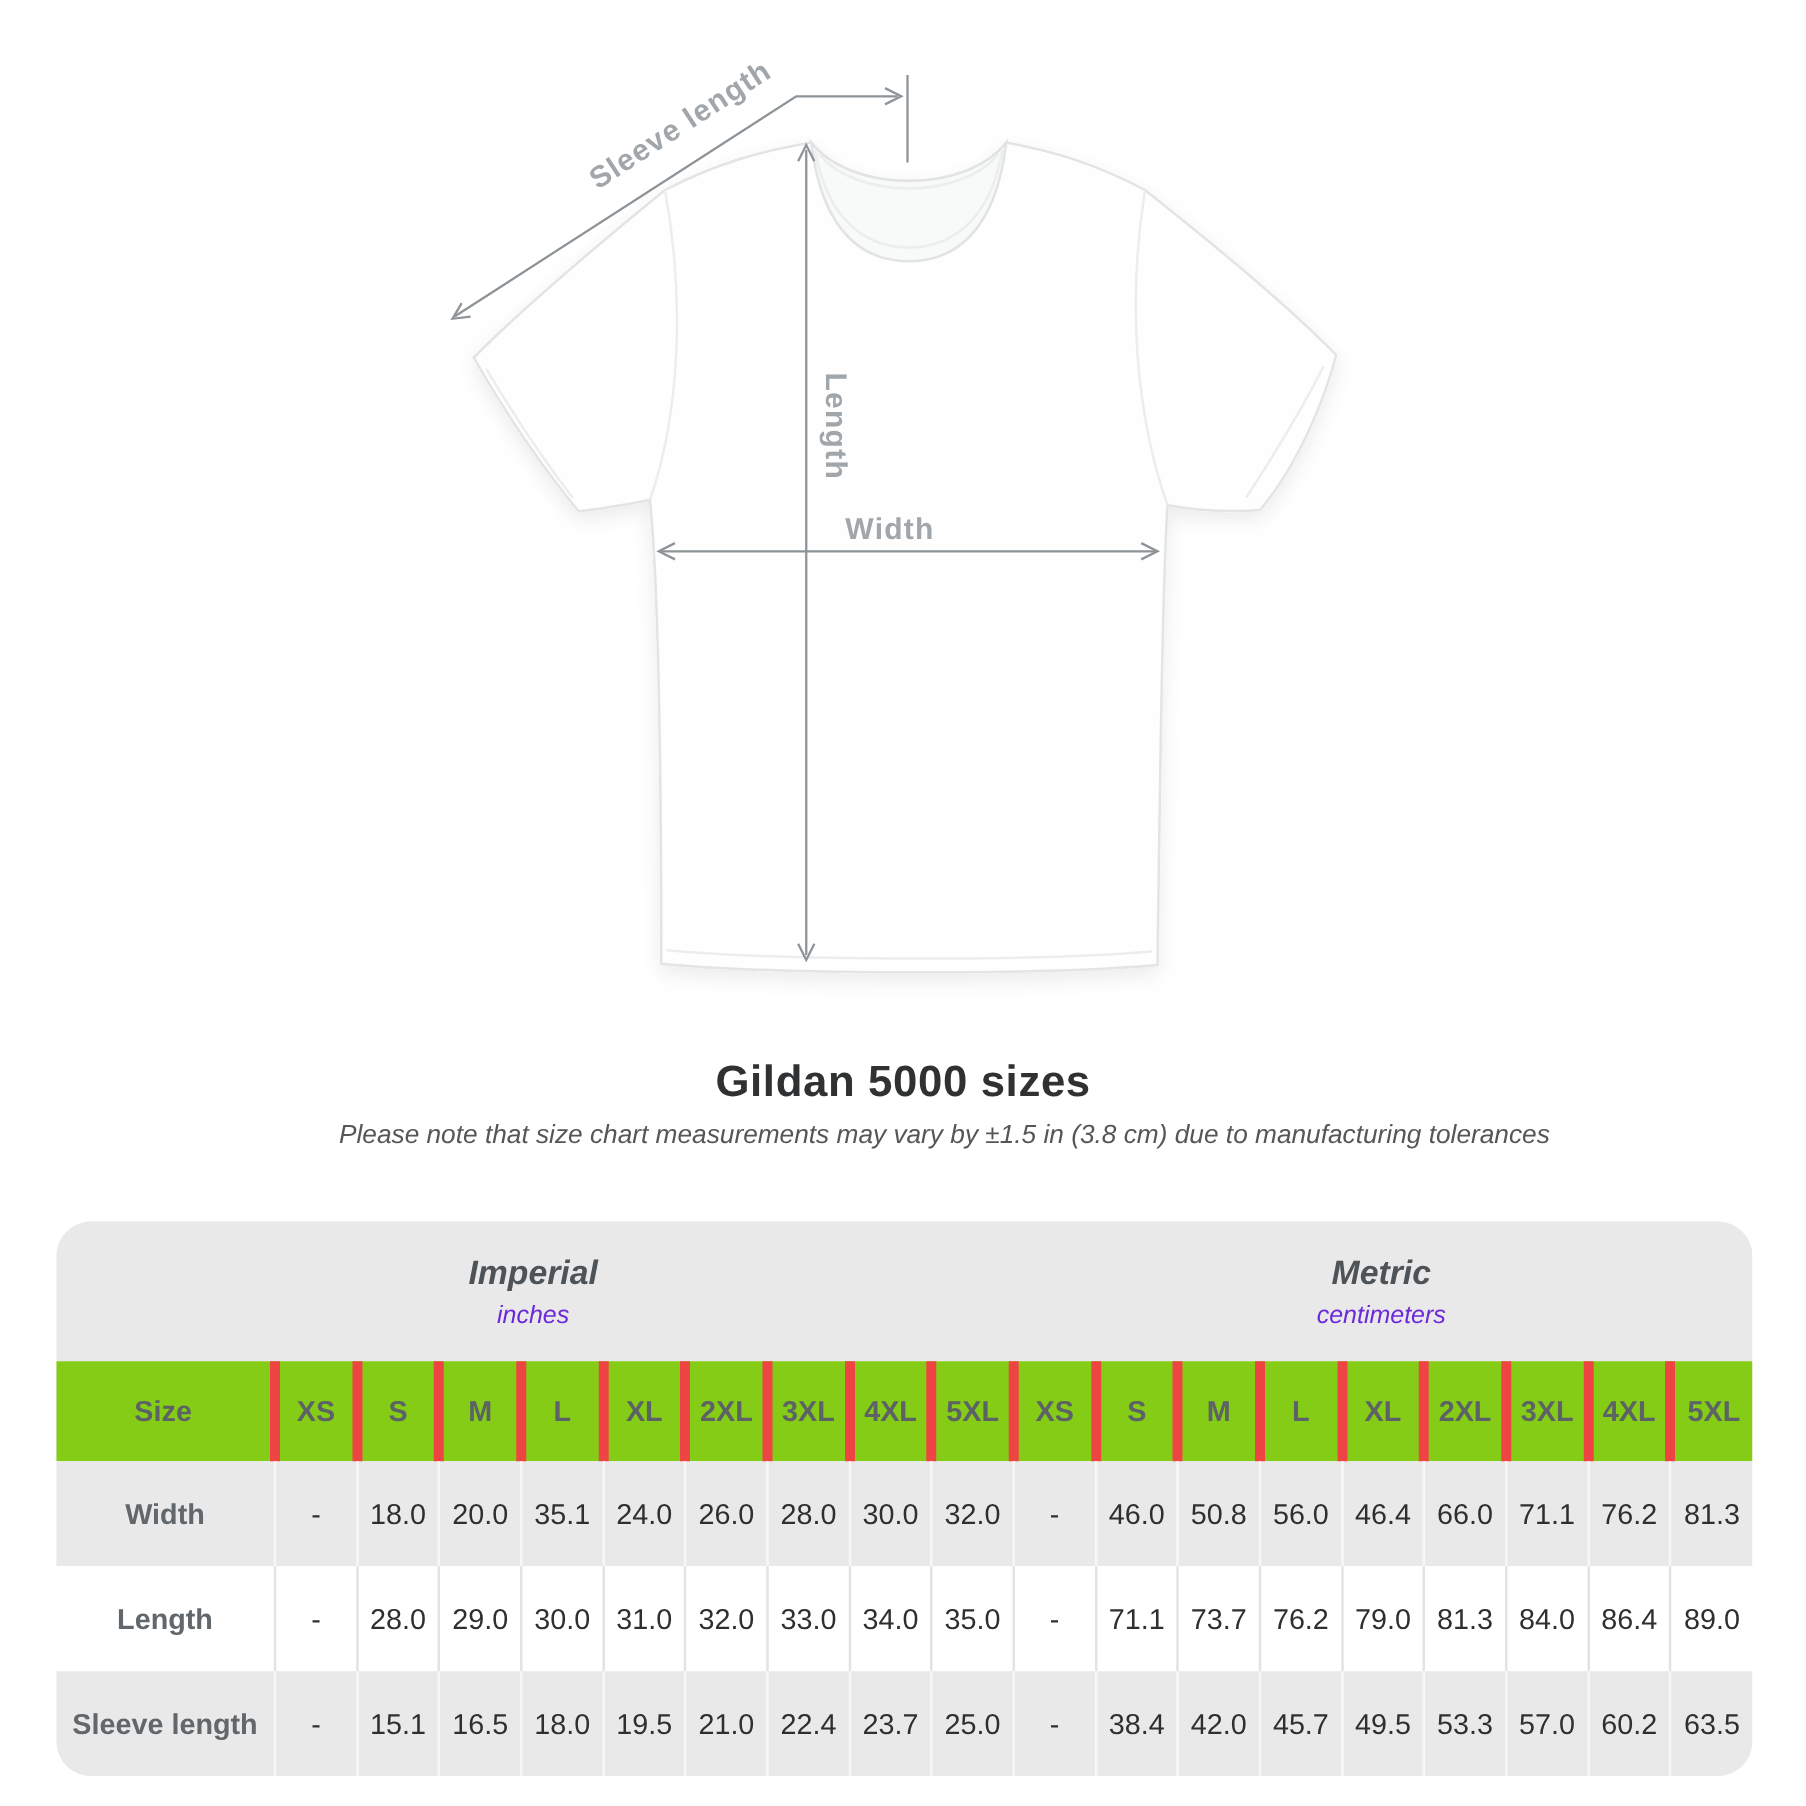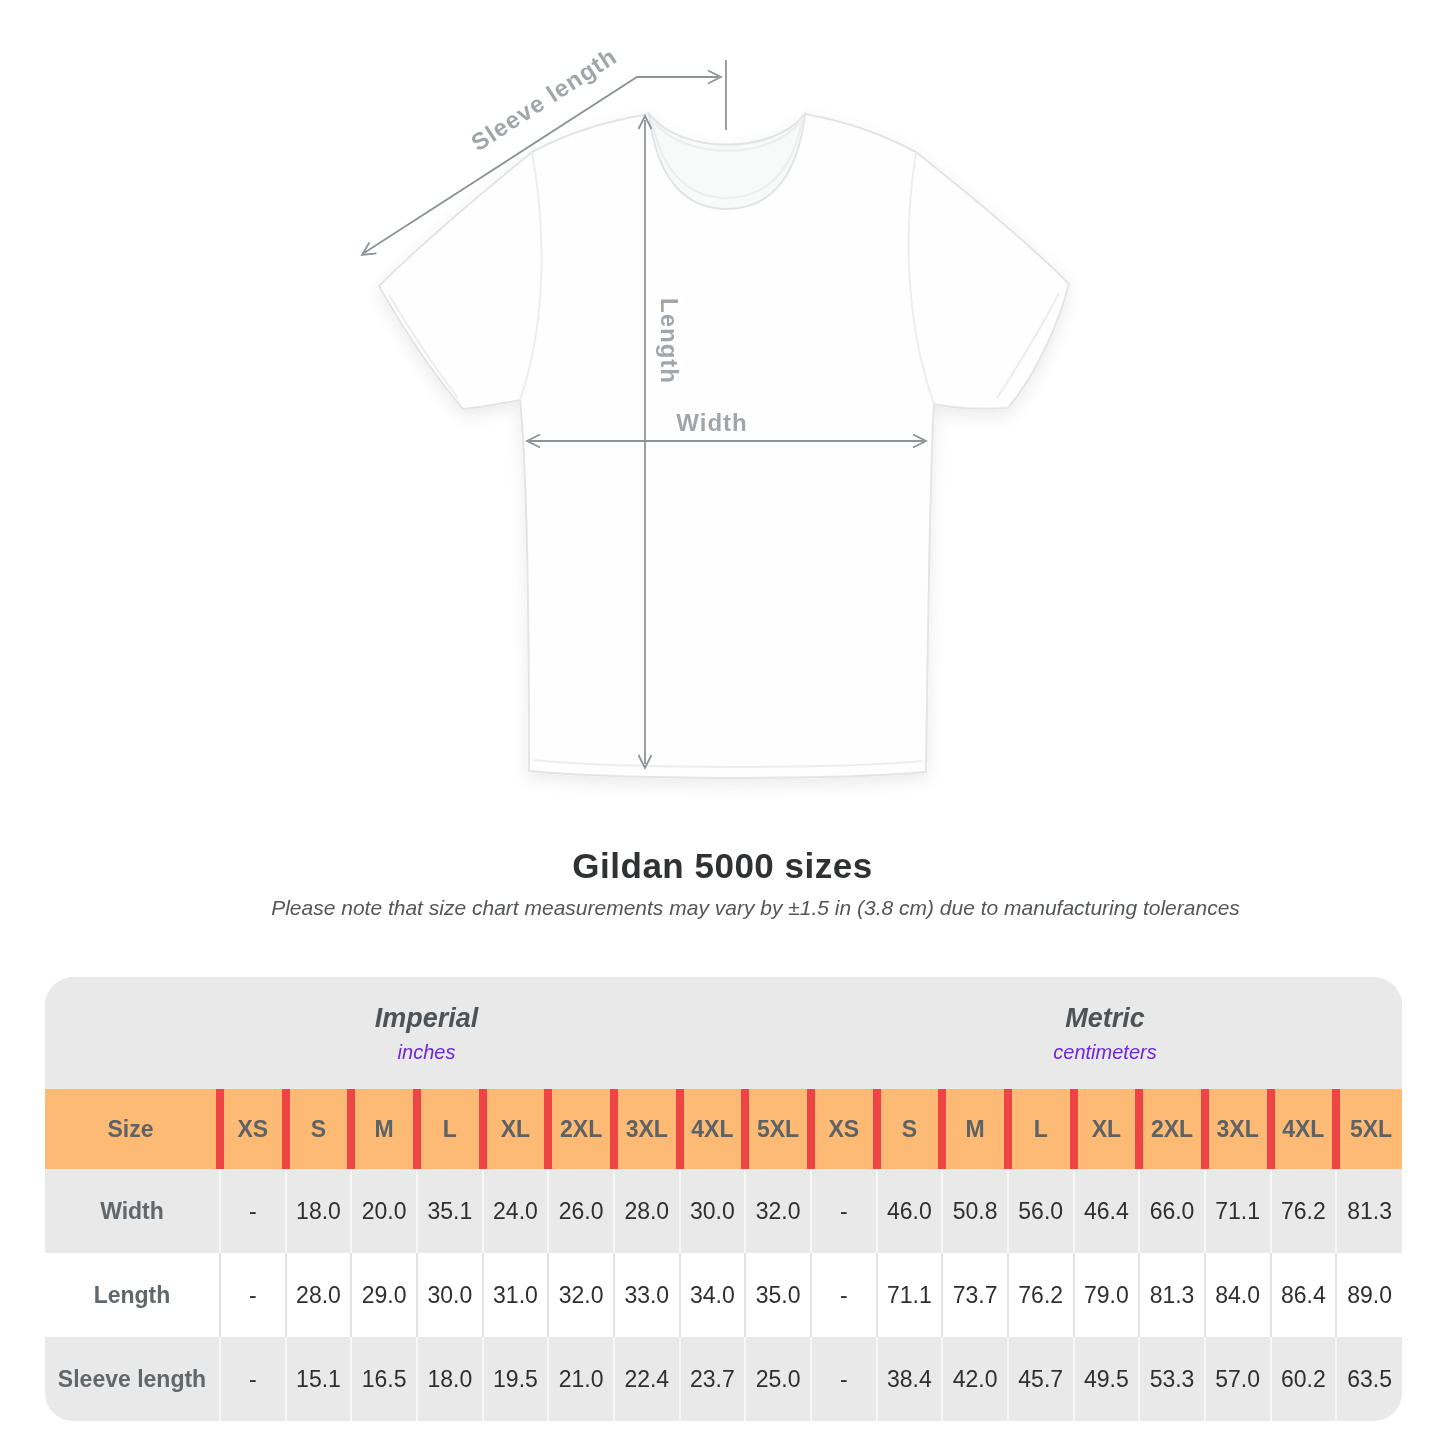--- a/index.html
+++ b/index.html
@@ -30,21 +30,21 @@
     border-radius:28px;overflow:hidden;margin-top:24px;
   }
   .band{height:112px;background:#e9e9ea;display:flex;}
   .band-half{display:flex;flex-direction:column;align-items:center;justify-content:center;gap:7px;}
   .band-half.imperial{width:763px;}
   .band-half.metric{flex:1;}
   .g-title{font-size:27px;font-weight:bold;font-style:italic;color:#4d5356;}
   .g-unit{font-size:20px;font-style:italic;color:#6d28d9;}
   table{width:100%;border-collapse:collapse;table-layout:fixed;}
   th,td{text-align:center;vertical-align:middle;padding:0;}
-  thead th{height:80px;background:#fdba74;font-size:23px;font-weight:bold;color:#5c6265;}
+  thead th{height:80px;background:#84cc16;font-size:23px;font-weight:bold;color:#5c6265;}
   thead th.size-corner{width:171px;}
   thead th + th{border-left:8px solid #ef4444;}
   tbody th{font-size:23px;font-weight:bold;color:#61676a;}
   tbody td{font-size:23px;font-weight:normal;color:#2f2f2f;}
   tbody tr{height:84px;}
   tr.row-grey{background:#e9e9ea;}
   tr.row-grey > * + *{border-left:2px solid #f7f7f8;}
   tr.row-white{background:#ffffff;}
   tr.row-white > * + *{border-left:2px solid #e3e3e3;}
 </style>

